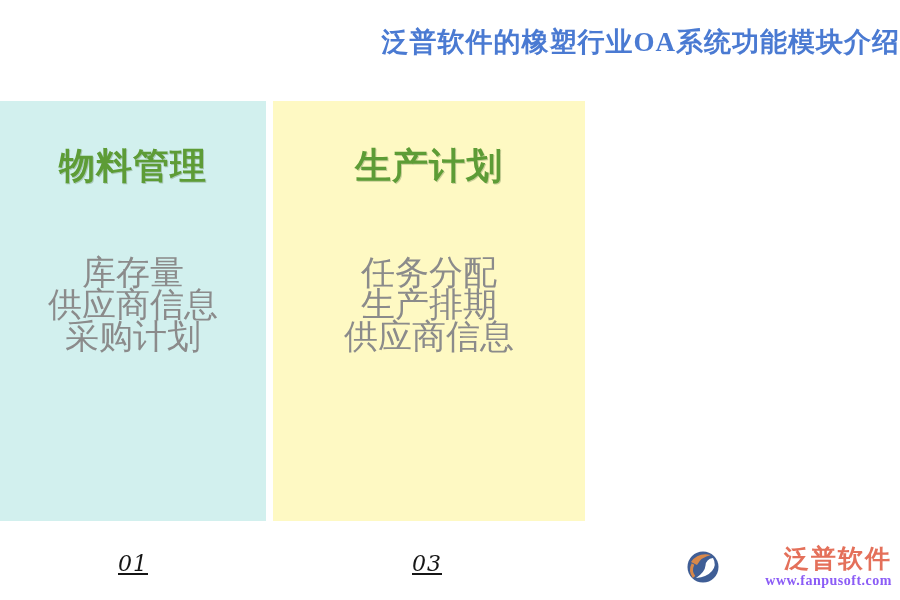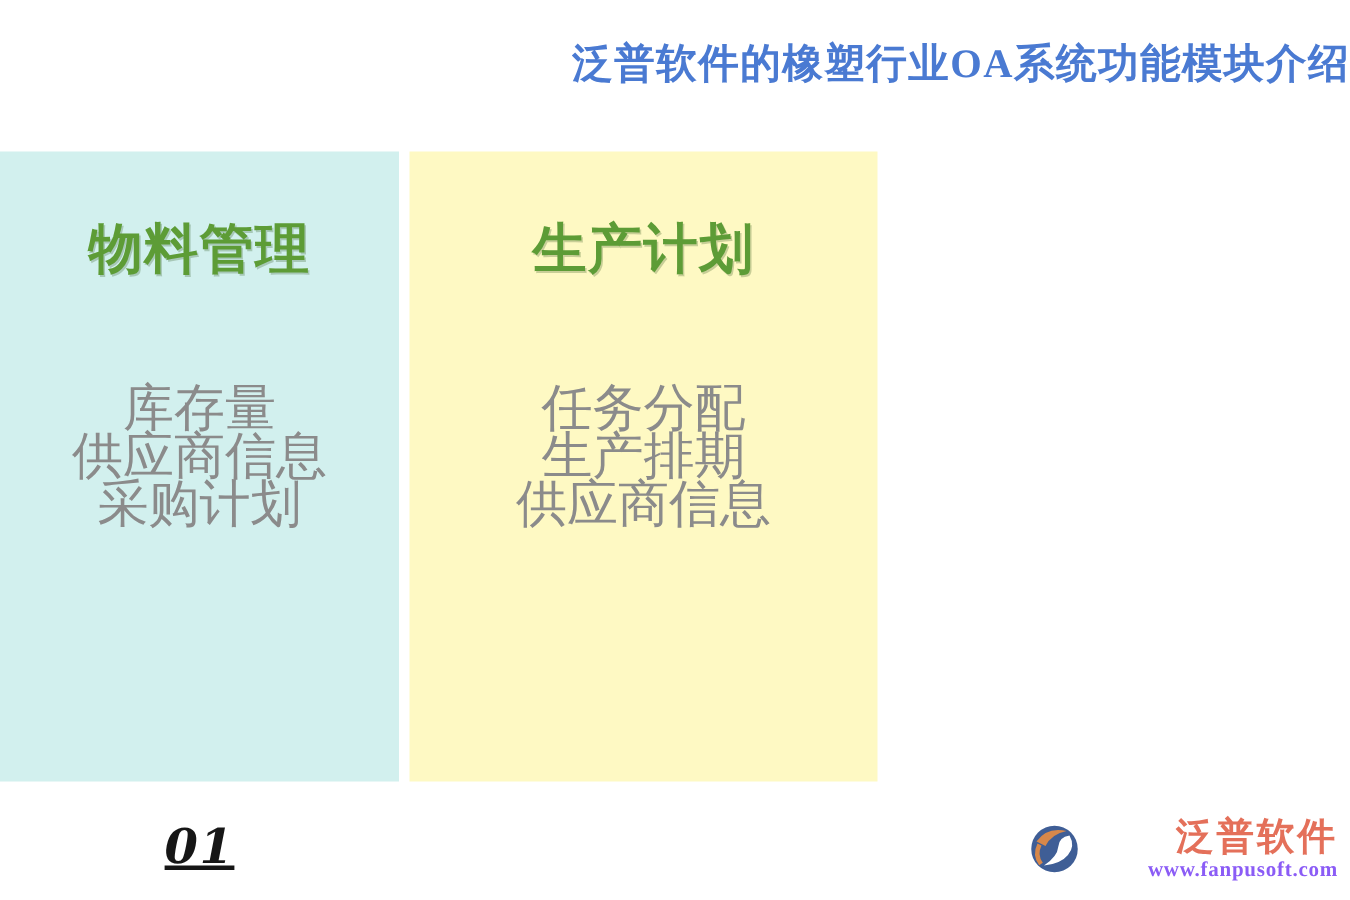--- a/index.html
+++ b/index.html
@@ -44,22 +44,22 @@
     position:absolute; top:548px; left:0; width:900px;
     display:flex; gap:7px;
     z-index:2;
   }
   .num-cell { text-align:center; }
   .num-cell.c1 { width:266px; }
   .num-cell.c2 { width:312px; }
   .num-cell.c3 { width:308px; }
   .module-number {
     font-family:"DejaVu Serif","Liberation Serif",serif;
-    font-style:italic; font-weight:bold;
-    font-size:32px; line-height:32px;
+    font-style:italic; font-weight:normal;
+    font-size:22px; line-height:32px;
     text-decoration:underline;
     letter-spacing:1px;
   }
   .brand-logo {
     position:absolute; right:8px; top:545px;
     display:flex; align-items:flex-end;
     z-index:1;
   }
   .brand-logo .logo-icon { margin-top:3px; }
   .logo-text-wrap { text-align:right; margin-left:1px; }
@@ -101,20 +101,23 @@
       </div>
     </section>
 
 
   </div>
 
   <div class="numbers">
     <div class="num-cell c1">
       <span class="module-number" style="color: rgb(22, 22, 22);">01</span>
     </div>
+    <div class="num-cell c3">
+      <span class="module-number" style="color: rgb(22, 22, 22);">03</span>
+    </div>
   </div>
 
   <div class="brand-logo">
     <span class="logo-icon">
       <svg width="34" height="34" viewBox="0 0 34 34" aria-hidden="true">
         <circle cx="17" cy="17" r="15.5" fill="#3f5e96"></circle>
         <path d="M5 12 Q12 2 25 5 Q15 7 11 15 Z" fill="#d8884a"></path>
         <path d="M27 8 Q31 15 26 21 Q21 27 10 28 Q19 22 19.5 15.5 Q20 9 27 8 Z" fill="#ffffff"></path>
         <path d="M8 27 Q3.5 21 7 14" stroke="#d8884a" stroke-width="3" fill="none"></path>
       </svg>

